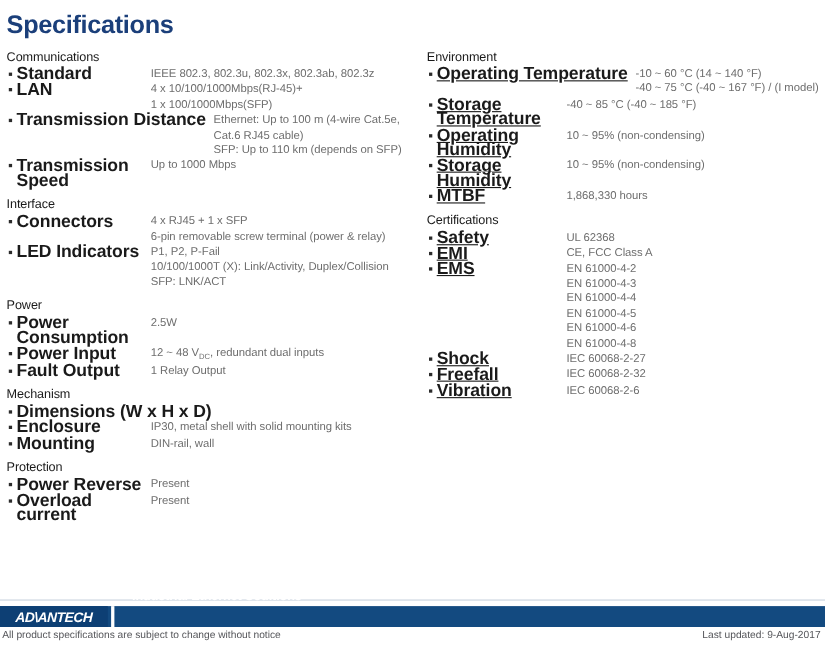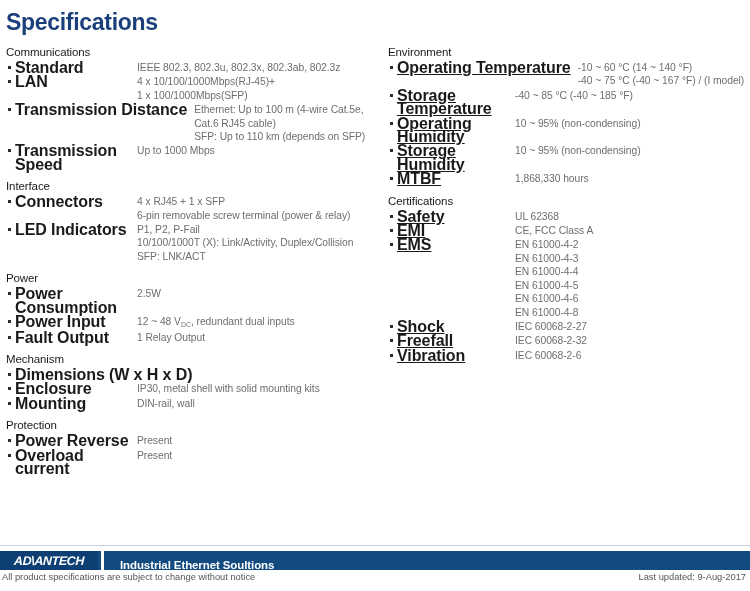--- a/index.html
+++ b/index.html
@@ -152,21 +152,21 @@
     position: absolute;
     left: 101px;
     top: 551px;
     width: 3px;
     height: 19px;
     background: #ffffff;
   }
   .footer-tagline {
     position: absolute;
     left: 120px;
-    top: 559px;
+    top: 536px;
     color: #ffffff;
     font-size: 11.5px;
     font-weight: bold;
     letter-spacing: -0.1px;
   }
   .footer-note {
     position: absolute;
     left: 2px;
     top: 572px;
     font-size: 9.3px;

